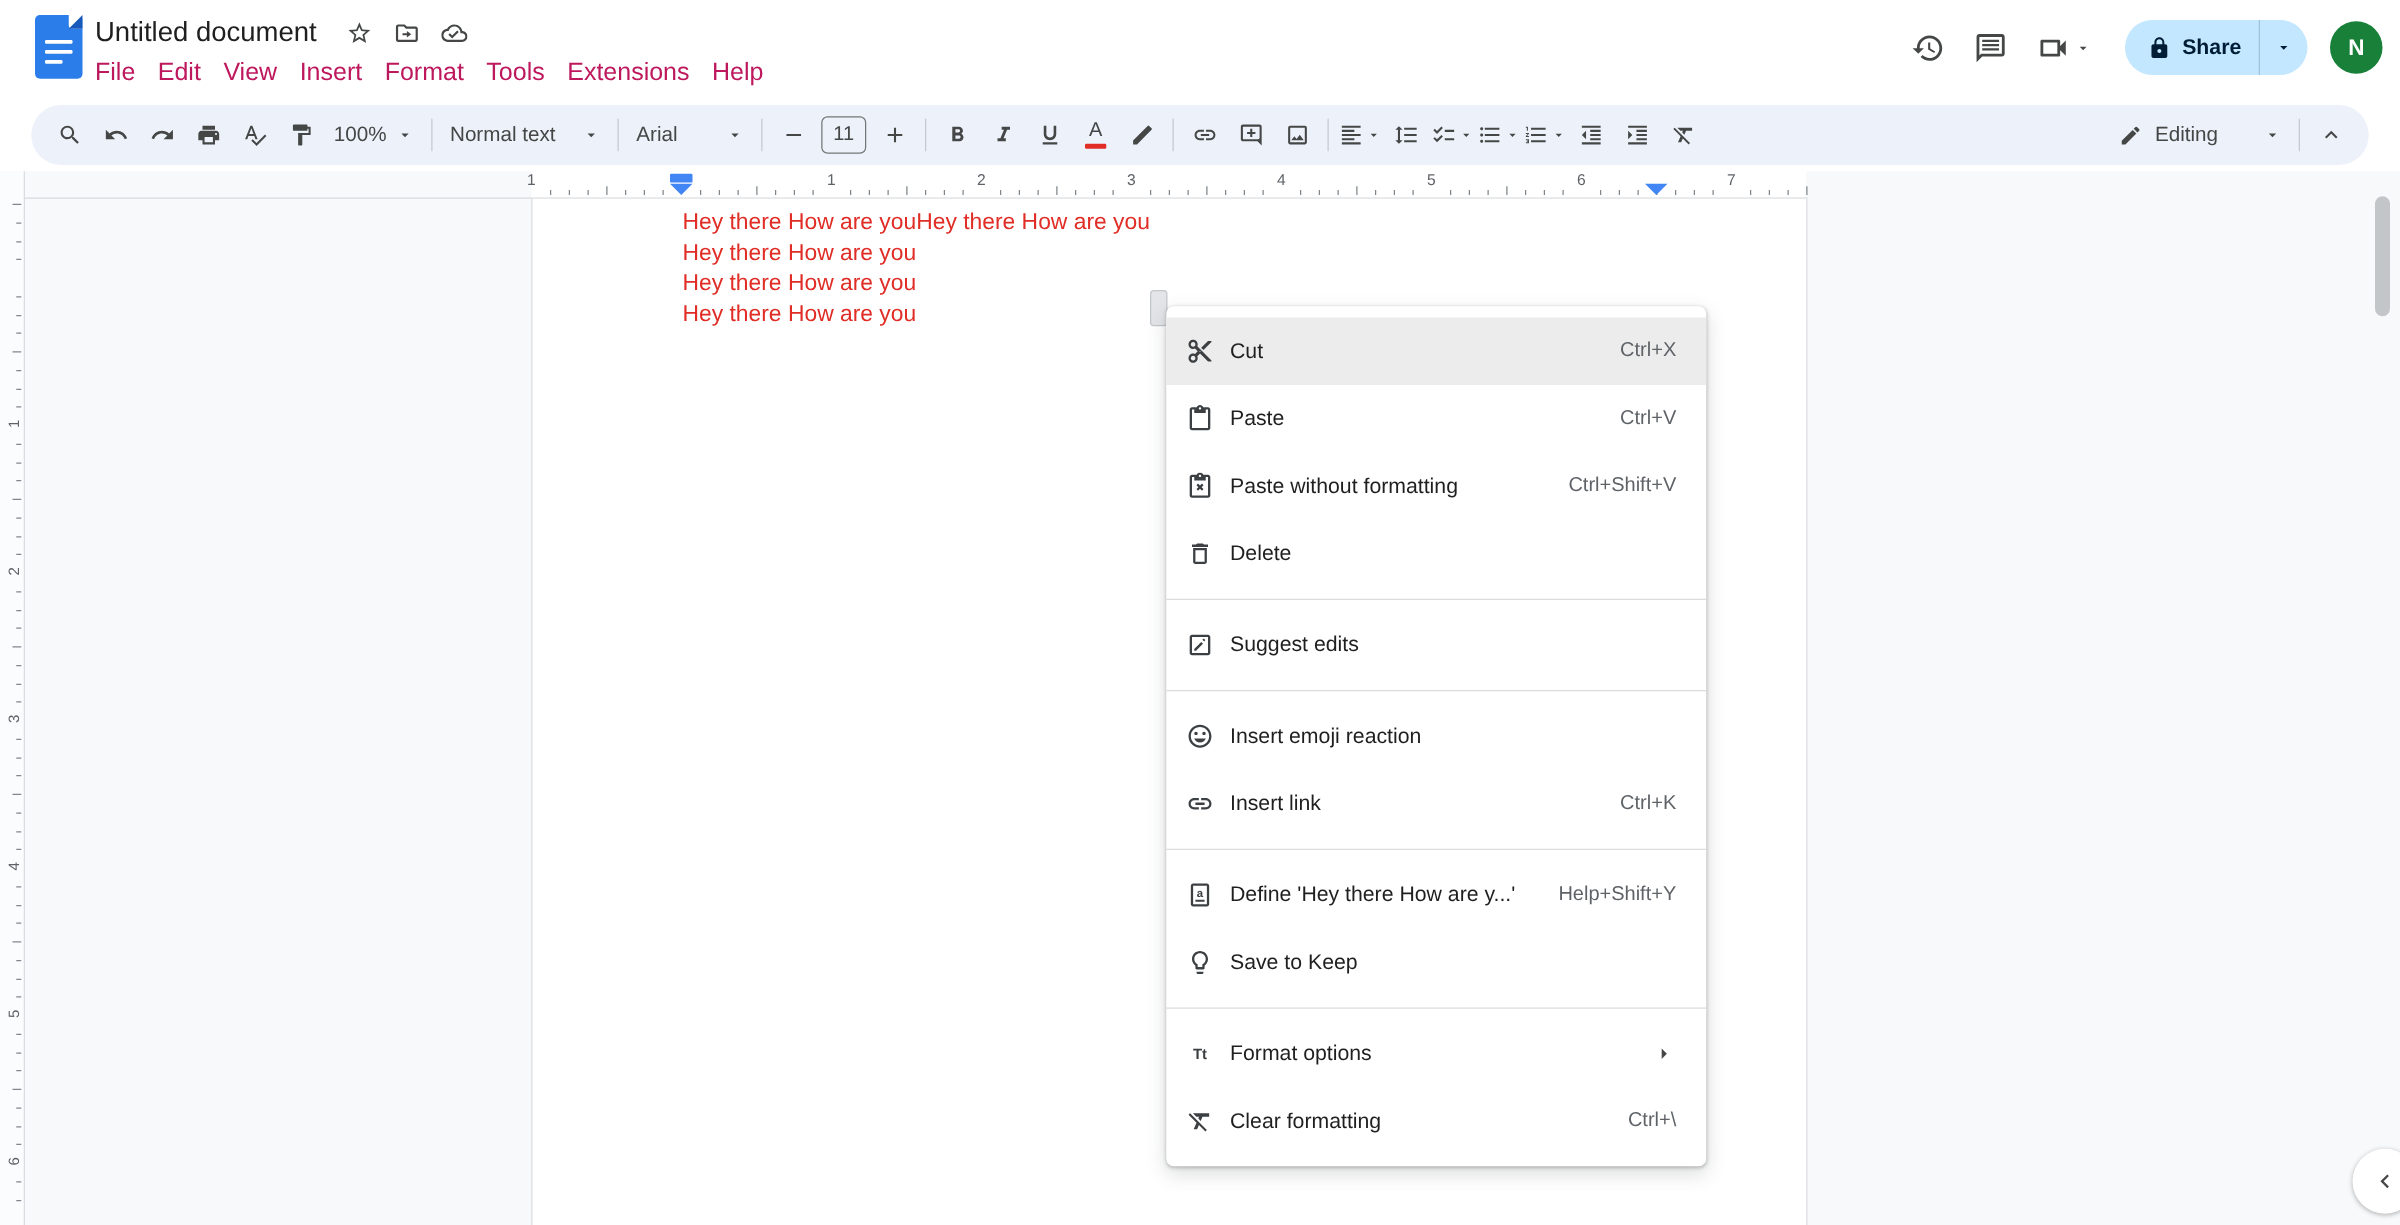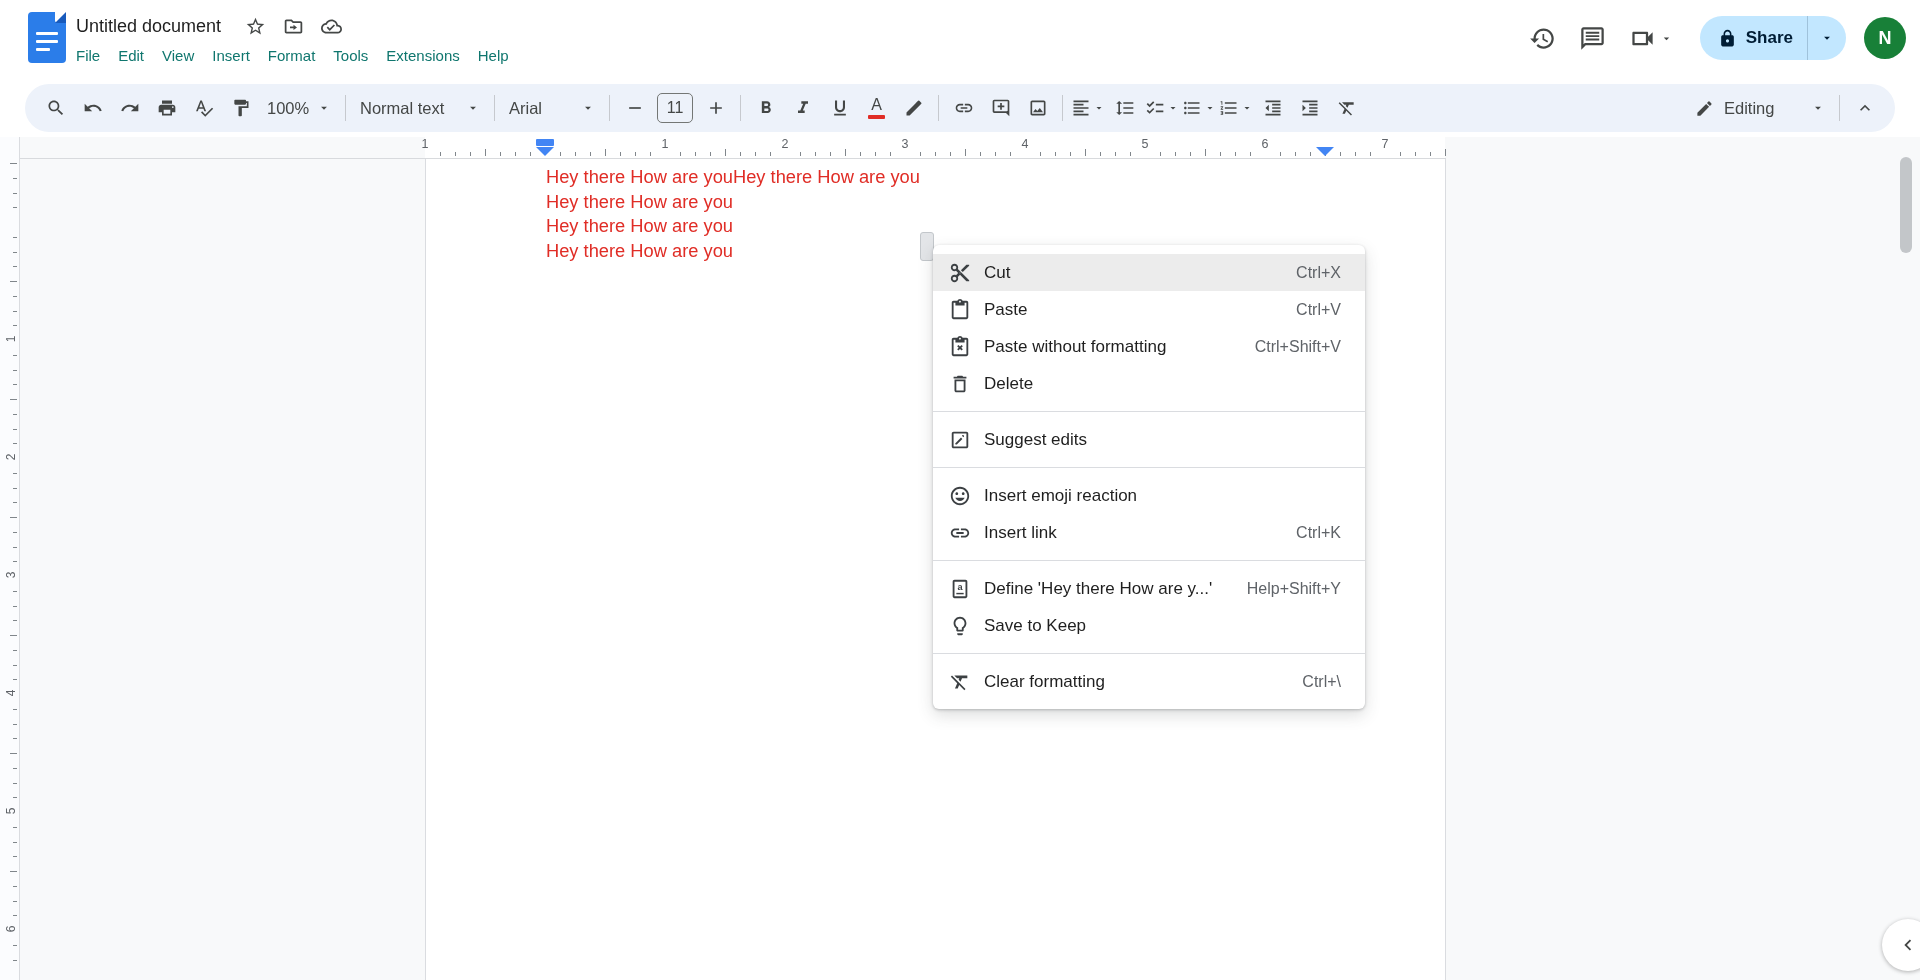--- a/index.html
+++ b/index.html
@@ -15,26 +15,26 @@
   
   .header{position:absolute;left:0;top:0;width:1920px;height:137px;background:#fff;z-index:2}
   .logo{position:absolute;left:28px;top:12px;width:38px;height:51px;background:#2b7de9;border-radius:4px;}
   .logo .fold{position:absolute;right:0;top:0;width:11px;height:11px;background:#fff;border-bottom-left-radius:3px;}
   .logo .fold::before{content:"";position:absolute;left:0;top:0;border-style:solid;border-width:0 0 11px 11px;border-color:transparent transparent #185abc transparent}
   .logo .bars{position:absolute;left:8px;top:20px;width:22px}
   .logo .bars i{display:block;height:3px;background:#fff;margin-bottom:5px;border-radius:1px}
   .logo .bars i:last-child{width:14px}
   .title-area{position:absolute;left:76px;top:10px}
   .title-row{display:flex;align-items:center;gap:14px;height:32px}
-  .doc-title{font-size:18px;color:#1f1f1f}
+  .doc-title{font-size:22px;color:#1f1f1f}
   .title-icons{display:flex;align-items:center;gap:10px;margin-left:6px}
   .title-icon-btn{width:28px;height:28px;display:flex;align-items:center;justify-content:center;color:var(--icon);border-radius:50%}
   .title-icon-btn svg{width:21px;height:21px}
   .menubar{display:flex;align-items:center;margin-top:3px;margin-left:-9px}
-  .menu-item{font-size:15px;color:#0f766e;padding:2px 9px;border-radius:10px;cursor:pointer}
+  .menu-item{font-size:20px;color:#be185d;padding:2px 9px;border-radius:10px;cursor:pointer}
   .header-right{position:absolute;right:14px;top:14px;display:flex;align-items:center;height:48px}
   .hd-icon-btn{width:50px;height:48px;display:flex;align-items:center;justify-content:center;color:#444746}
   .hd-icon-btn svg{width:27px;height:27px}
   .hd-video{width:66px;gap:4px}
   .hd-video .caret svg{width:13px;height:13px}
   .share{display:flex;align-items:center;height:44px;border-radius:22px;background:var(--share-bg);color:var(--share-text);margin-left:16px;overflow:hidden}
   .share-main{display:flex;align-items:center;gap:9px;padding:0 14px 0 18px;font-size:17px;font-weight:700;height:100%}
   .share-main .s-ic{width:19px;height:19px}
   .share-divider{width:1px;height:44px;background:rgba(0,29,53,.18)}
   .share-caret{width:38px;height:100%;display:flex;align-items:center;justify-content:center}
@@ -94,21 +94,21 @@
 
   
   .page{position:absolute;left:425px;top:22px;width:1021px;bottom:0;background:var(--page);
     border-left:1px solid #dadce0;border-right:1px solid #dadce0}
   .doc-text{position:absolute;left:120px;top:6px;font-size:18.3px;line-height:24.5px;color:var(--doc-red);white-space:pre}
   .cursor-blob{position:absolute;left:920px;top:95px;width:14px;height:29px;background:#e3e5e8;border:1px solid #c3c7cb;border-radius:3px;z-index:4}
 
   
   .context-menu{position:absolute;left:933px;top:108px;width:432px;background:#fff;border-radius:6px;padding:9px 0;z-index:5;
     box-shadow:0 1px 3px rgba(60,64,67,.3),0 6px 16px rgba(60,64,67,.18)}
-  .menu-row{display:flex;align-items:center;height:37px;padding:0 24px 0 16px;font-size:17px;color:#1f1f1f;cursor:pointer}
+  .menu-row{display:flex;align-items:center;height:54px;padding:0 24px 0 16px;font-size:17px;color:#1f1f1f;cursor:pointer}
   .menu-row.highlighted{background:var(--menu-hover)}
   .mi-icon{width:22px;height:22px;margin-right:13px;color:#3c4043;flex:none}
   .mi-icon svg{width:22px;height:22px}
   .mi-label{flex:1;white-space:nowrap;overflow:hidden}
   .mi-shortcut{color:#5f6368;font-size:16px;margin-left:18px}
   .mi-sub{width:20px;height:20px;color:#444746;margin-left:12px}
   .mi-sub svg{width:20px;height:20px}
   .menu-sep{height:1px;background:#dadce0;margin:9px 0}
 
   
@@ -634,20 +634,33 @@
         </div>
         <div class="menu-row" data-name="context-menu-item-save-to-keep">
           <span class="mi-icon">
             <svg viewBox="0 0 24 24" data-name="save-to-keep-icon" style="width: 22px; height: 22px;">
               <path d="M9 21c0 .55.45 1 1 1h4c.55 0 1-.45 1-1v-1H9v1zm3-19C8.14 2 5 5.14 5 9c0 2.38 1.19 4.47 3 5.74V17c0 .55.45 1 1 1h6c.55 0 1-.45 1-1v-2.26c1.81-1.27 3-3.36 3-5.74 0-3.86-3.14-7-7-7zm2.85 11.1l-.85.6V16h-4v-2.3l-.85-.6C7.8 12.16 7 10.63 7 9c0-2.76 2.24-5 5-5s5 2.24 5 5c0 1.63-.8 3.16-2.15 4.1z" fill="currentColor"></path>
             </svg>
           </span>
           <span class="mi-label" data-name="menu-item-label">Save to Keep</span>
         </div>
         <div class="menu-sep" data-name="context-menu-separator"></div>
+        <div class="menu-row" data-name="context-menu-item-format-options">
+          <span class="mi-icon">
+            <svg viewBox="0 0 24 24" data-name="format-options-icon" style="width: 22px; height: 22px;">
+              <text x="12" y="16.5" font-size="13" text-anchor="middle" fill="currentColor" font-weight="700">Tt</text>
+            </svg>
+          </span>
+          <span class="mi-label" data-name="menu-item-label">Format options</span>
+          <span class="mi-sub">
+            <svg viewBox="0 0 24 24" data-name="submenu-arrow-icon" style="width: 20px; height: 20px;">
+              <path d="M10 17l5-5-5-5v10z" fill="currentColor"></path>
+            </svg>
+          </span>
+        </div>
         <div class="menu-row" data-name="context-menu-item-clear-formatting">
           <span class="mi-icon">
             <svg viewBox="0 0 24 24" data-name="clear-formatting-icon" style="width: 22px; height: 22px;">
               <path d="M3.27 5L2 6.27l6.97 6.97L6.5 19h3l1.57-3.66L16.73 21 18 19.73 3.55 5.27 3.27 5z" fill="currentColor"></path>
               <path d="M6 5v.18L8.82 8h2.4l-.72 1.68 2.1 2.1L14.21 8H20V5H6z" fill="currentColor"></path>
             </svg>
           </span>
           <span class="mi-label" data-name="menu-item-label">Clear formatting</span>
           <span class="mi-shortcut" data-name="menu-item-shortcut">Ctrl+\</span>
         </div>

